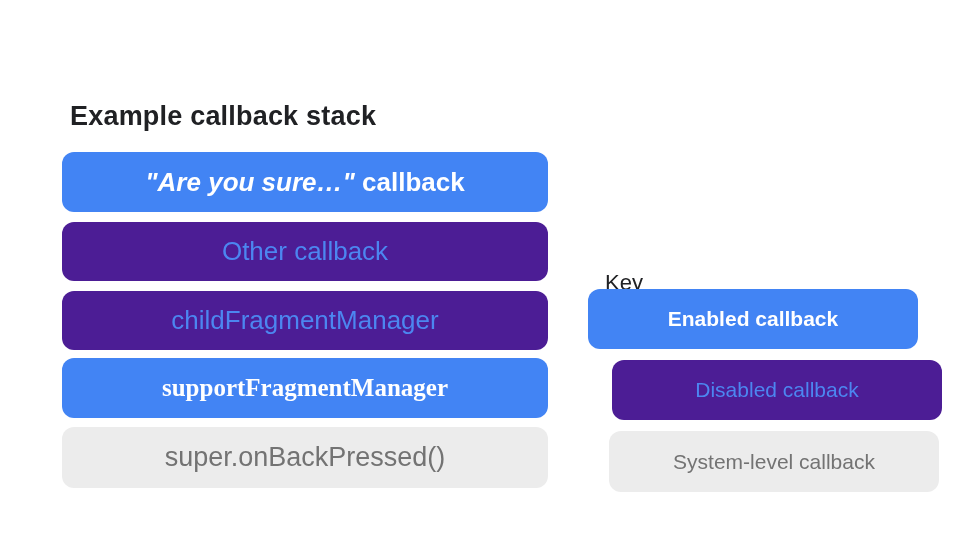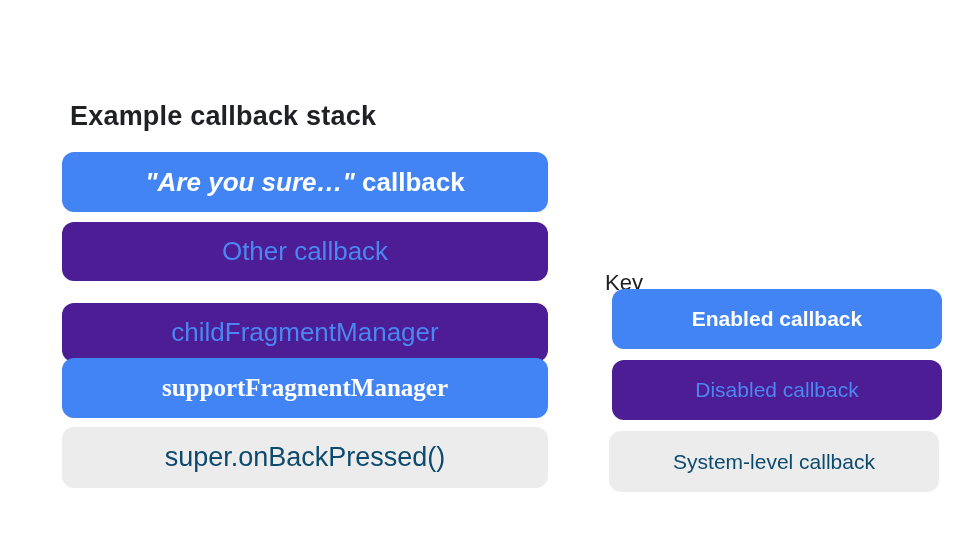--- a/index.html
+++ b/index.html
@@ -23,42 +23,42 @@
   .box {
     position: absolute;
     display: flex;
     align-items: center;
     justify-content: center;
     border-radius: 12px;
     white-space: pre;
   }
   .enabled  { background: #4284f4; color: #ffffff; font-weight: bold; }
   .disabled { background: #4c1d95; color: #4c86f0; font-weight: normal; }
-  .system   { background: #ececec; color: #0c4a6e; font-weight: normal; }
+  .system   { background: #ececec; color: #737373; font-weight: normal; }
 
   
   .stack-0 { left: 62px; top: 152px; width: 486px; height: 60px; font-size: 26px; }
   .stack-1 { left: 62px; top: 222px; width: 486px; height: 59px; font-size: 26px; }
-  .stack-2 { left: 62px; top: 303px; width: 486px; height: 59px; font-size: 26px; }
+  .stack-2 { left: 62px; top: 291px; width: 486px; height: 59px; font-size: 26px; }
   .stack-3 { left: 62px; top: 358px; width: 486px; height: 60px; font-size: 25px; font-family: Liberation Serif, serif; }
   .stack-4 { left: 62px; top: 427px; width: 486px; height: 61px; font-size: 27px; }
 
   .italic-part { font-style: italic; }
 
   
   .key-title {
     position: absolute;
     left: 605px;
     top: 238px;
     font-size: 22px;
     font-weight: 500;
     color: #202124;
     margin-top: 32px;
   }
-  .key-0 { left: 612px; top: 289px; width: 330px; height: 60px; font-size: 21px; }
+  .key-0 { left: 588px; top: 289px; width: 330px; height: 60px; font-size: 21px; }
   .key-1 { left: 612px; top: 360px; width: 330px; height: 60px; font-size: 21px; }
   .key-2 { left: 596px; top: 431px; width: 330px; height: 61px; font-size: 21px; margin-left: 13px; }
 </style>
 </head>
 <body>
 
 <div class="slide">
 
   <div class="page-title">Example callback stack</div>
 

